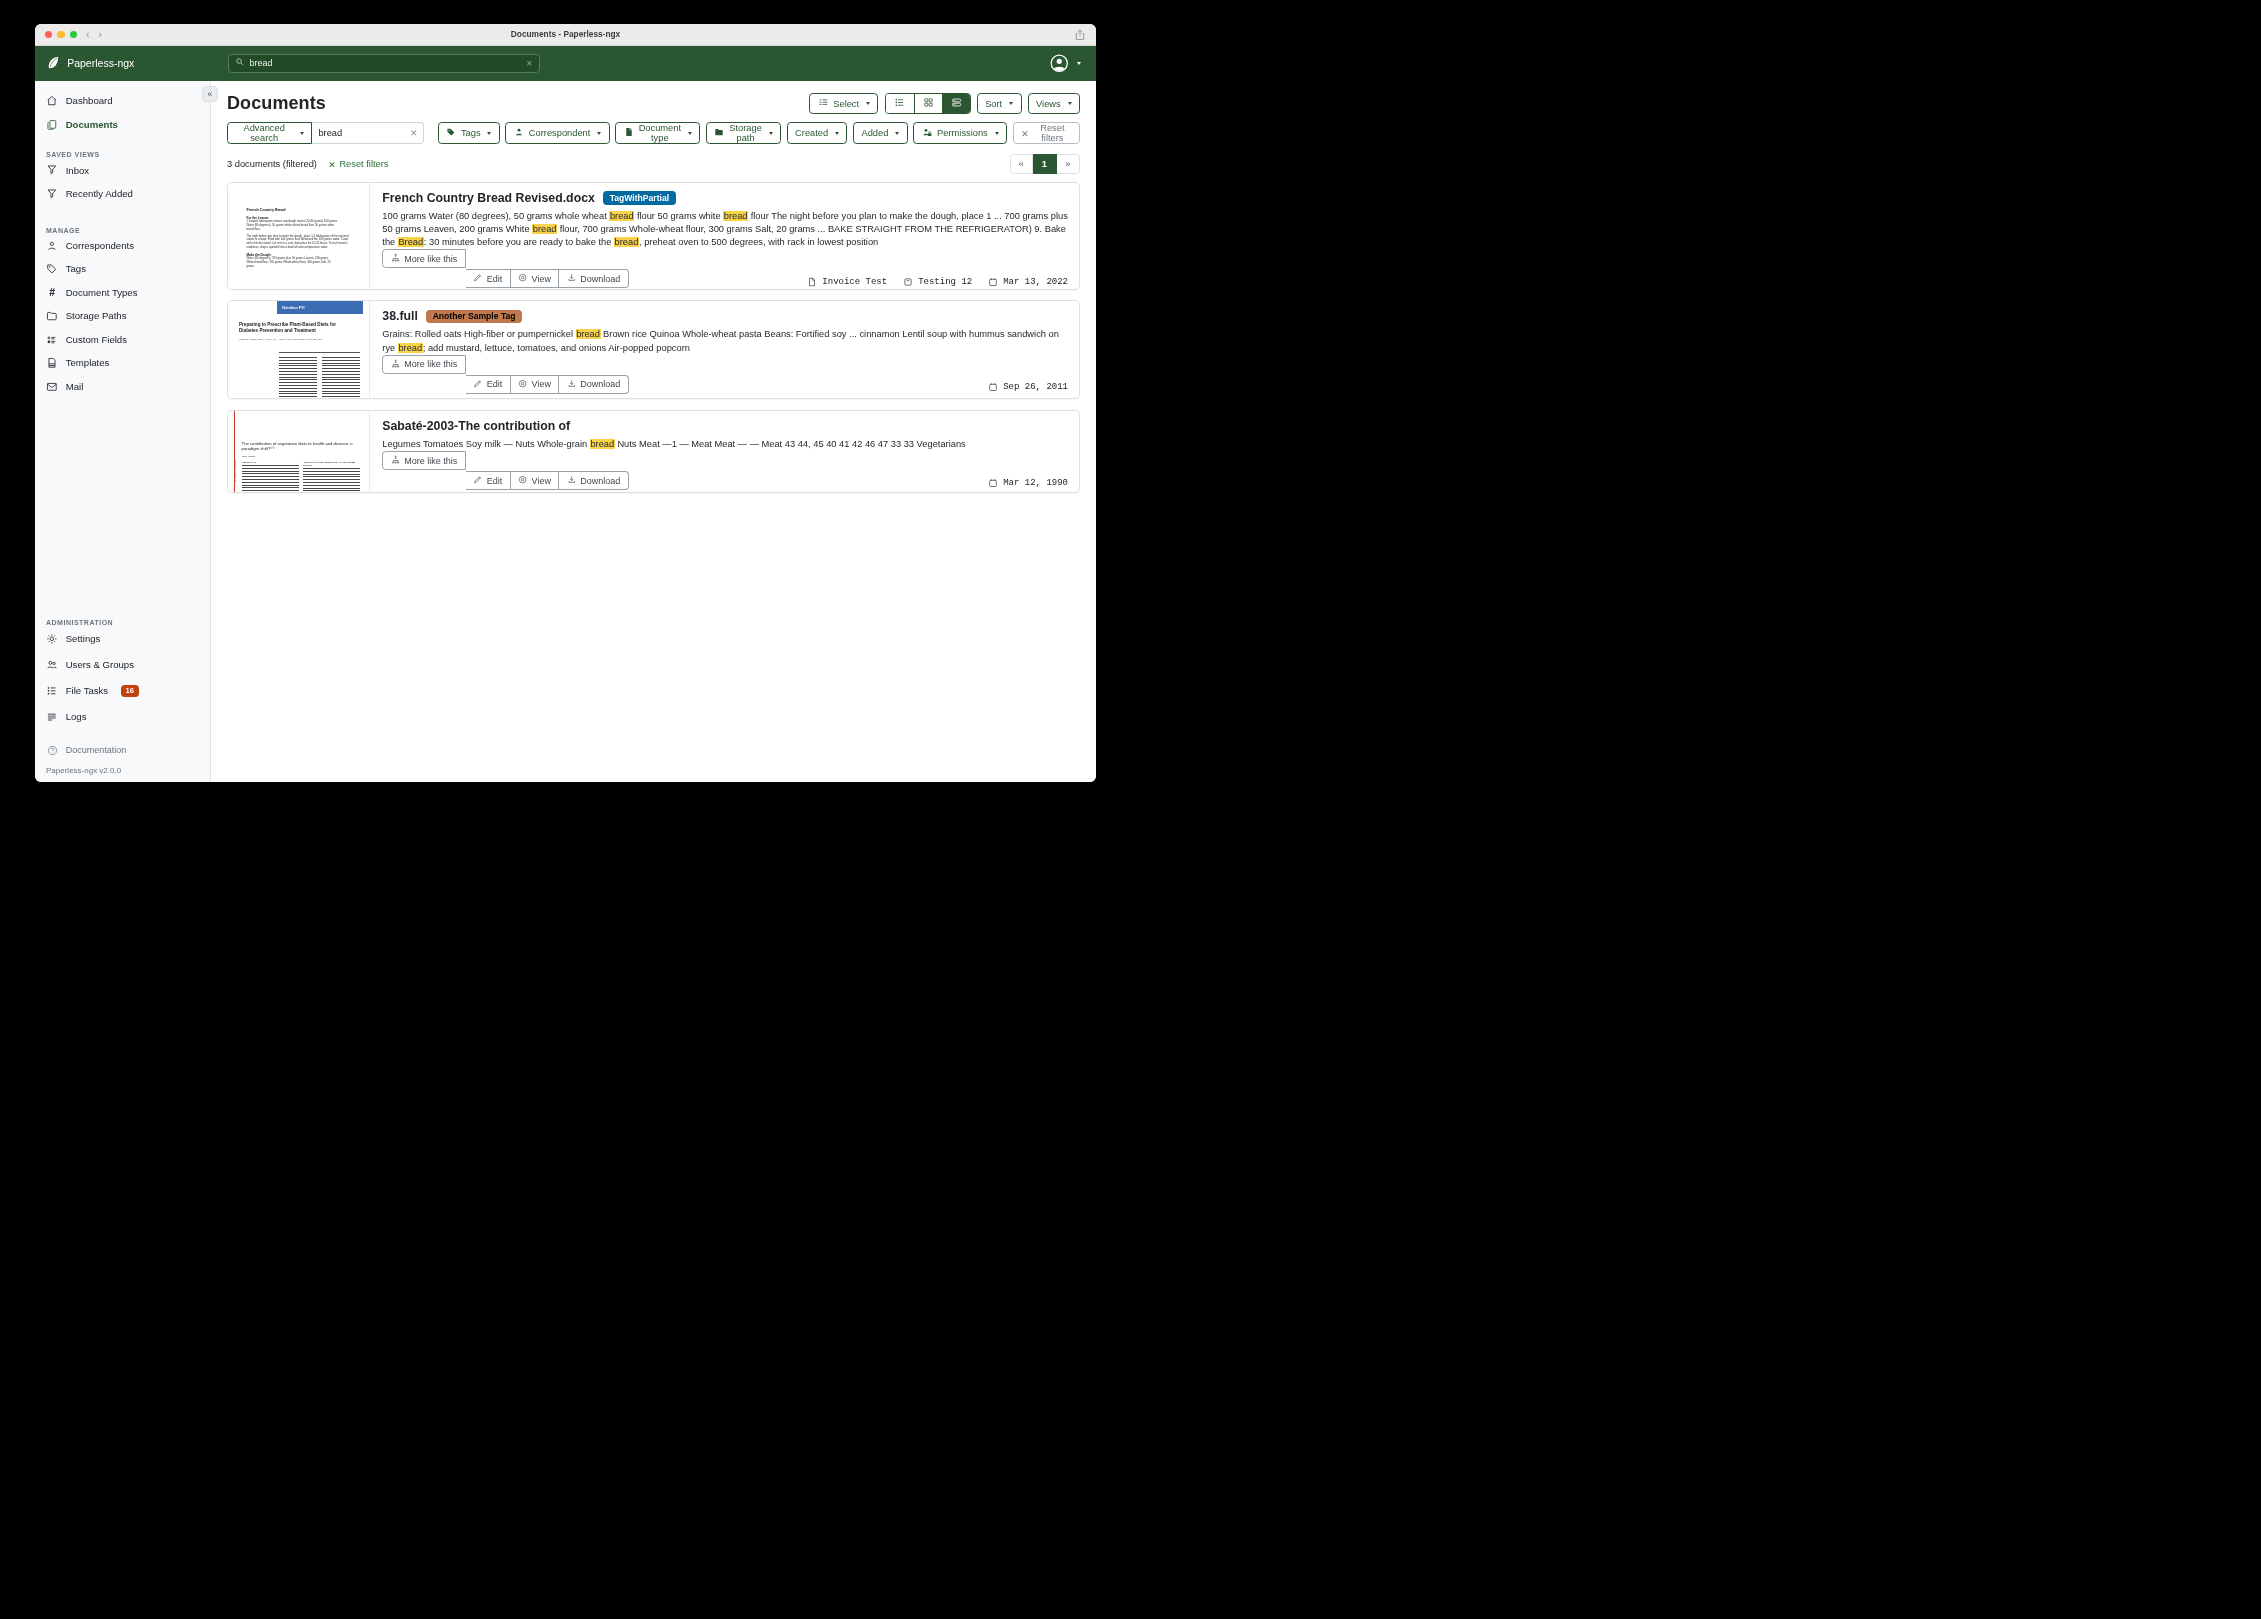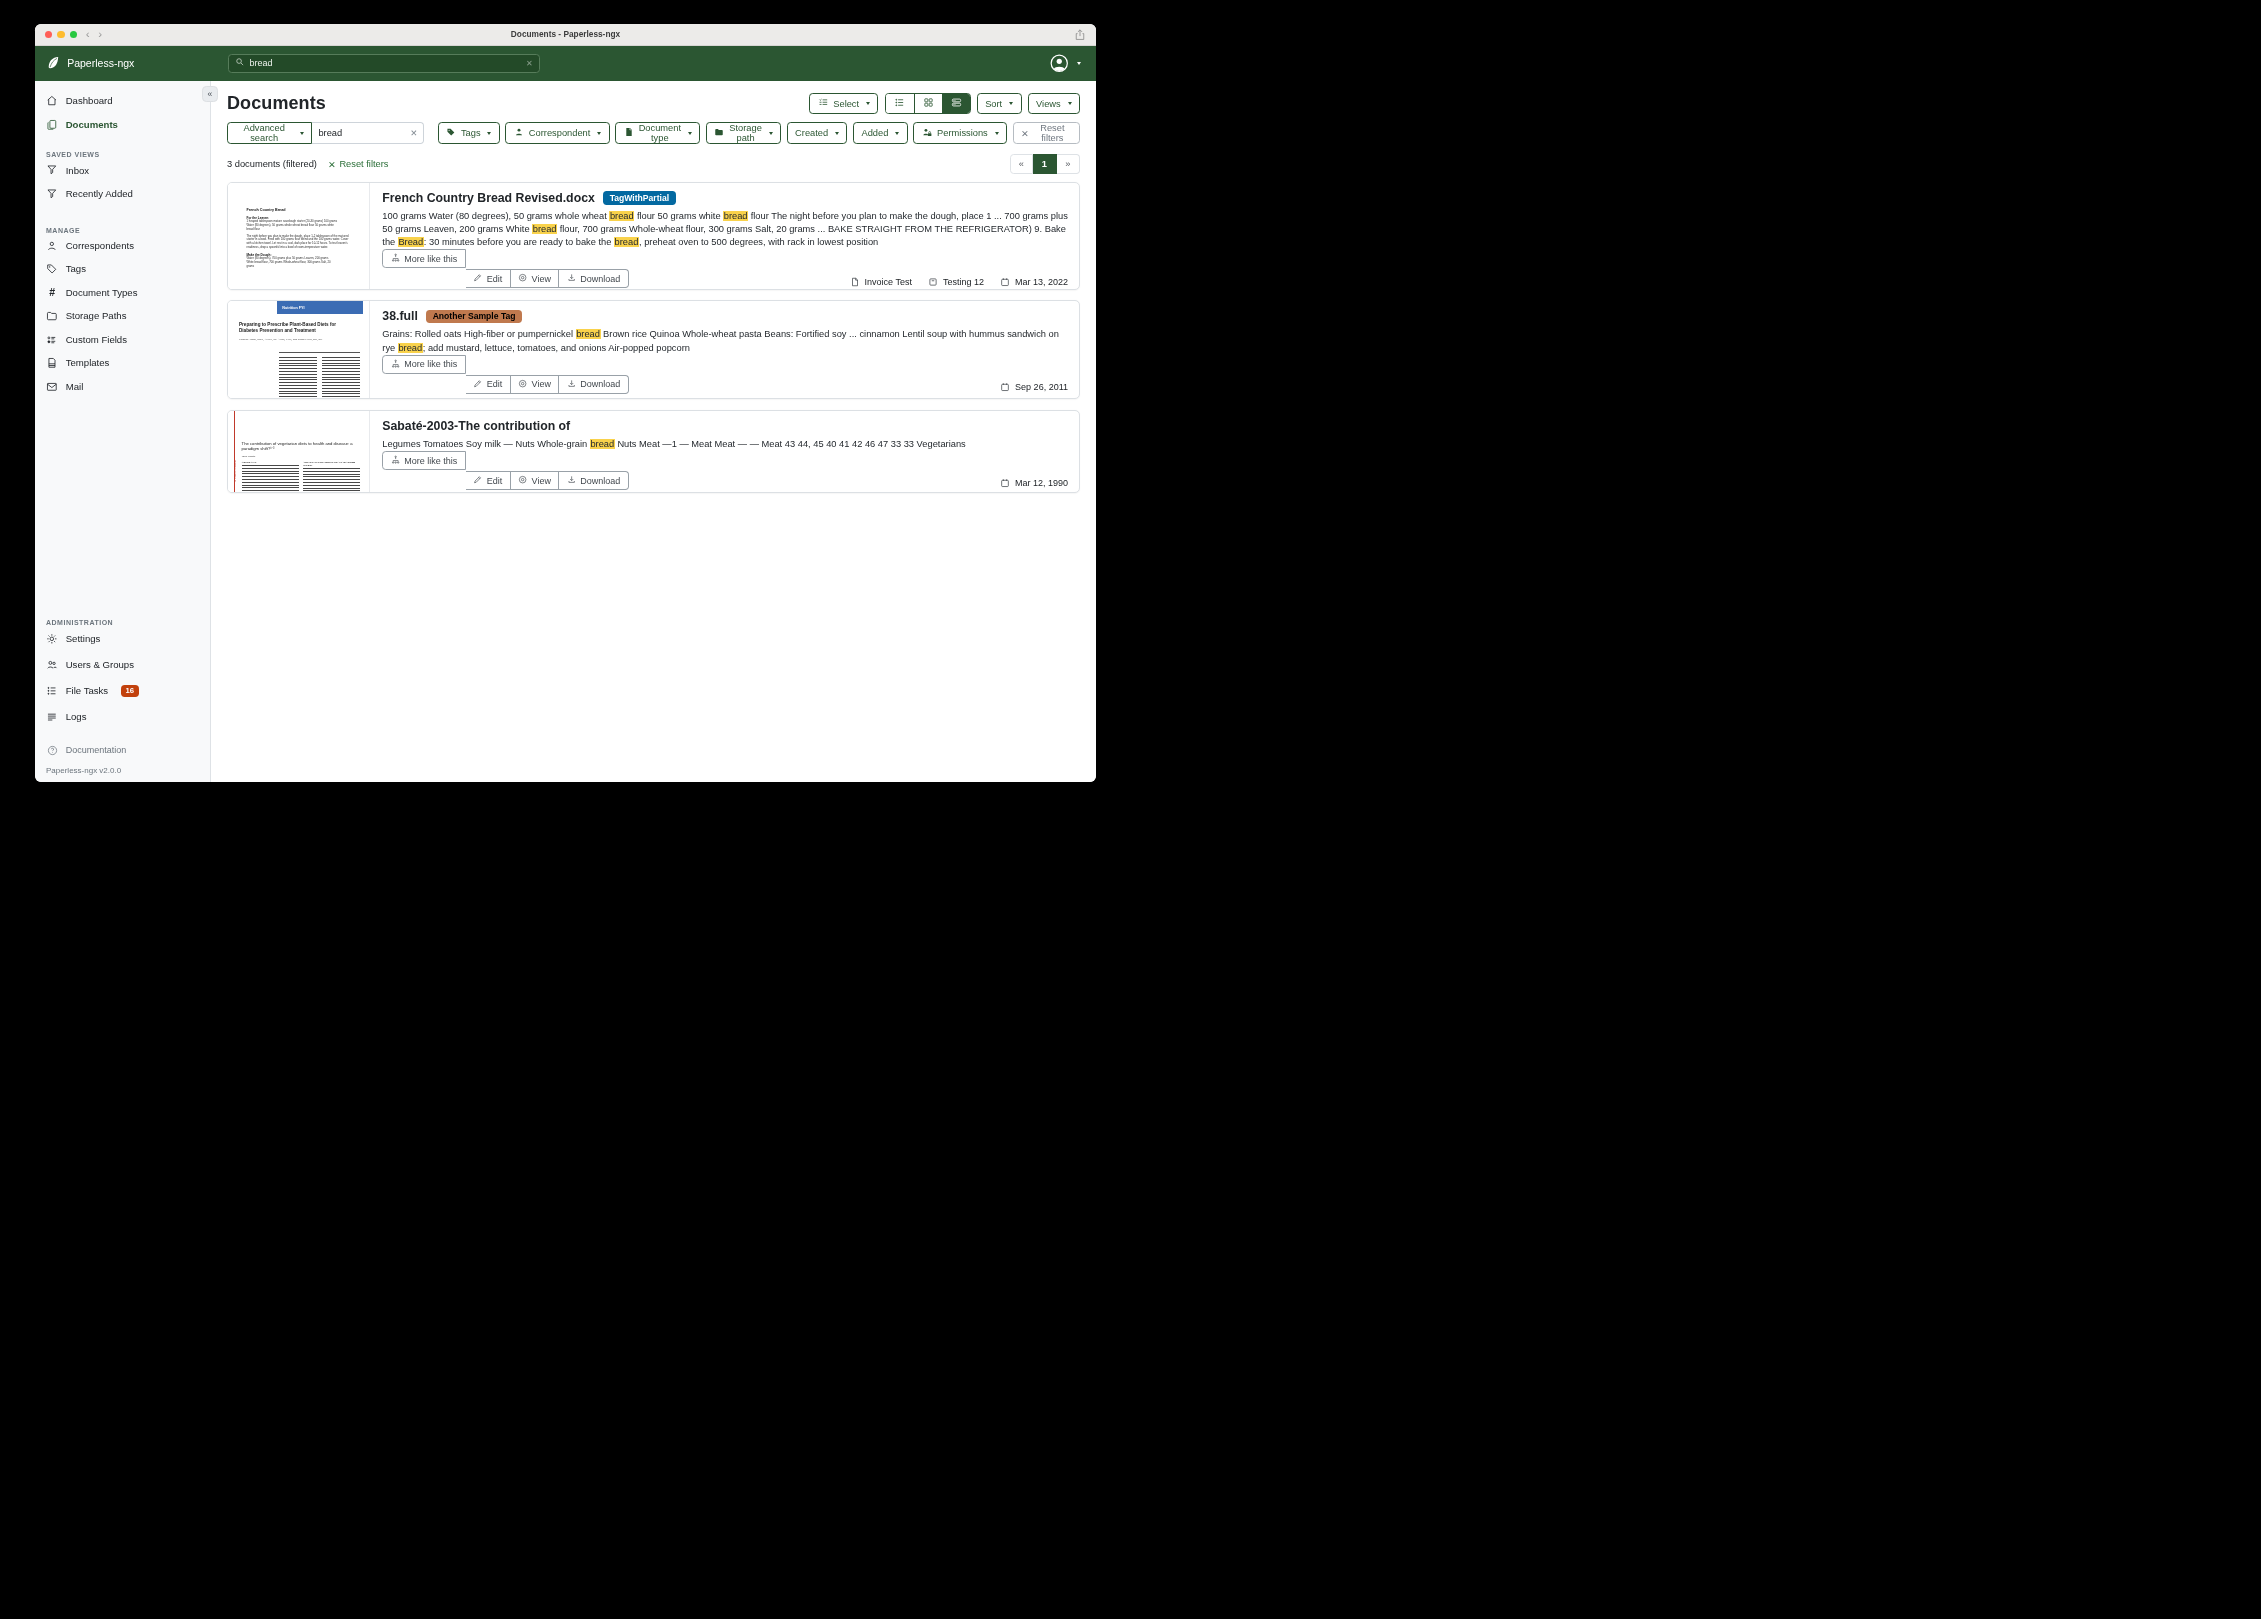--- a/index.html
+++ b/index.html
@@ -102,21 +102,21 @@
   .snippet { margin-top:5px; font-size:9.3px; line-height:1.42; color:#24292e; }
   .snippet mark { background:#f9d24b; color:#24292e; padding:0 0.6px; }
   .botrow { margin-top:auto; display:flex; align-items:flex-end; justify-content:space-between; }
   .btngroup { display:flex; }
   .cbtn { height:19px; border:0.6px solid #99a1a8; background:#fff; color:#42484e; font-size:9px;
           display:inline-flex; align-items:center; gap:4.3px; padding:0 7.4px; }
   .cbtn + .cbtn { border-left:none;margin-top:20px; }
   .cbtn:first-child { border-radius:3.7px 0 0 3.7px; }
   .cbtn:last-child { border-radius:0 3.7px 3.7px 0; }
   .meta { display:flex; align-items:center; gap:16px; color:#212529; font-size:9px; padding-bottom:1.9px; }
-  .mitem { display:flex; align-items:center; gap:5px; }
+  .mitem { display:flex; align-items:center; gap:5px;font-family:Liberation Mono, monospace; }
   .mitem .sicon { color:#343a40; display:flex; }
 
   
   .t1page { padding:25px 16px 0 18.5px; }
   .t1h { font-size:3.7px; font-weight:700; color:#111; margin-bottom:4.3px; }
   .t1s { font-size:3.1px; font-weight:700; color:#111; margin-top:3.7px; }
   .t1t { font-size:2.8px; line-height:1.35; color:#2c2c2c; }
   .microlines { background-image:repeating-linear-gradient(to bottom, rgba(40,40,40,.85) 0 0.9px, transparent 0.9px 2.8px); }
   .t2banner { position:absolute; left:35%; right:4%; top:0; height:13px; background:#3b6cb4;
               color:#fff; font-size:3.7px; font-weight:700; display:flex; align-items:center; padding-left:5px; }

